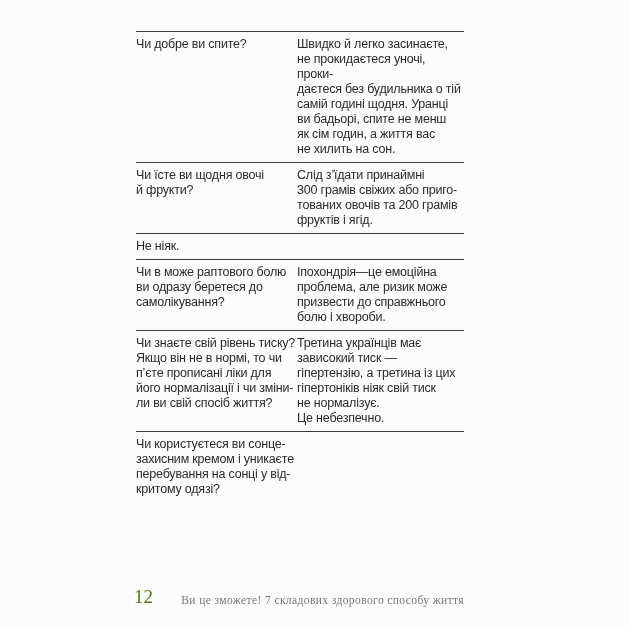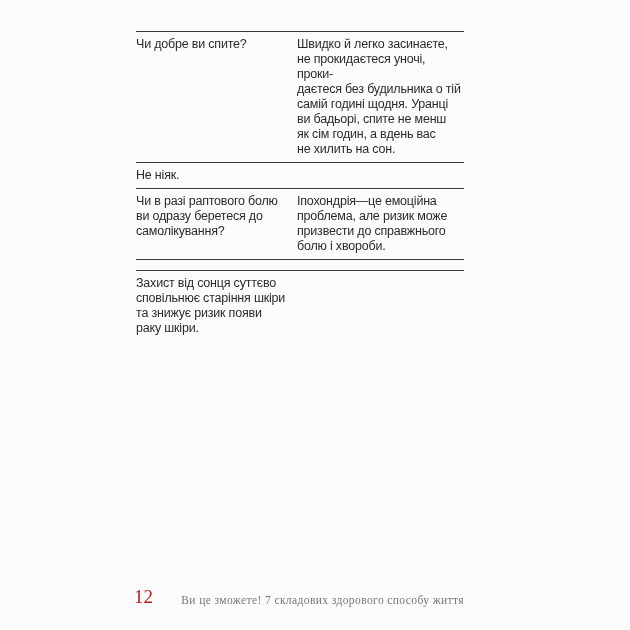--- a/index.html
+++ b/index.html
@@ -39,21 +39,21 @@
   .a {
     flex: 1 1 auto;
   }
   .page-number {
     position: absolute;
     left: 134px;
     top: 586px;
     font-family: "Liberation Serif", "DejaVu Serif", serif;
     font-size: 19px;
     line-height: 22px;
-    color: #b91c1c;
+    color: #4d7c0f;
   }
   .running-footer {
     position: absolute;
     left: 136px;
     top: 593px;
     width: 328px;
     text-align: right;
     font-family: "Liberation Serif", "DejaVu Serif", serif;
     font-size: 11.5px;
     line-height: 14px;
@@ -65,45 +65,64 @@
 <body>
 
 <div class="qa-table" id="qa-table">
   <div class="row">
     <div class="cell q">Чи добре ви спите?</div>
     <div class="cell a">Швидко й легко засинаєте,
 не прокидаєтеся уночі, проки-
 даєтеся без будильника о тій
 самій годині щодня. Уранці
 ви бадьорі, спите не менш
-як сім годин, а вдень вас
+як сім годин, а життя вас
 не хилить на сон.</div>
   </div>
 
+  <div class="row">
+    <div class="cell q">Чи їсте ви щодня овочі
+й фрукти?</div>
+    <div class="cell a">Слід з’їдати принаймні
+300 грамів свіжих або приго-
+тованих овочів та 200 грамів
+фруктів і ягід.</div>
+  </div>
 
   <div class="row">
     <div class="cell a">Не ніяк.</div>
   </div>
 
   <div class="row">
-    <div class="cell q">Чи в разі раптового болю
+    <div class="cell q">Чи в може раптового болю
 ви одразу беретеся до
 самолікування?</div>
     <div class="cell a">Іпохондрія—це емоційна
 проблема, але ризик може
 призвести до справжнього
 болю і хвороби.</div>
   </div>
 
   <div class="row">
+    <div class="cell q">Чи знаєте свій рівень тиску?
+Якщо він не в нормі, то чи
+п’єте прописані ліки для
+його нормалізації і чи зміни-
+ли ви свій спосіб життя?</div>
+    <div class="cell a">Третина українців має
+зависокий тиск —
+гіпертензію, а третина із цих
+гіпертоніків ніяк свій тиск
+не нормалізує.
+Це небезпечно.</div>
   </div>
 
   <div class="row">
-    <div class="cell a">Захист від сонця суттєво
-сповільнює старіння шкіри
-та знижує ризик появи
-раку шкіри.</div>
+    <div class="cell q">Чи користуєтеся ви сонце-
+захисним кремом і уникаєте
+перебування на сонці у від-
+критому одязі?</div>
   </div>
 
 </div>
 
 <div class="page-number">12</div>
 <div class="running-footer">Ви це зможете! 7 складових здорового способу життя</div>
 
 </body></html>

